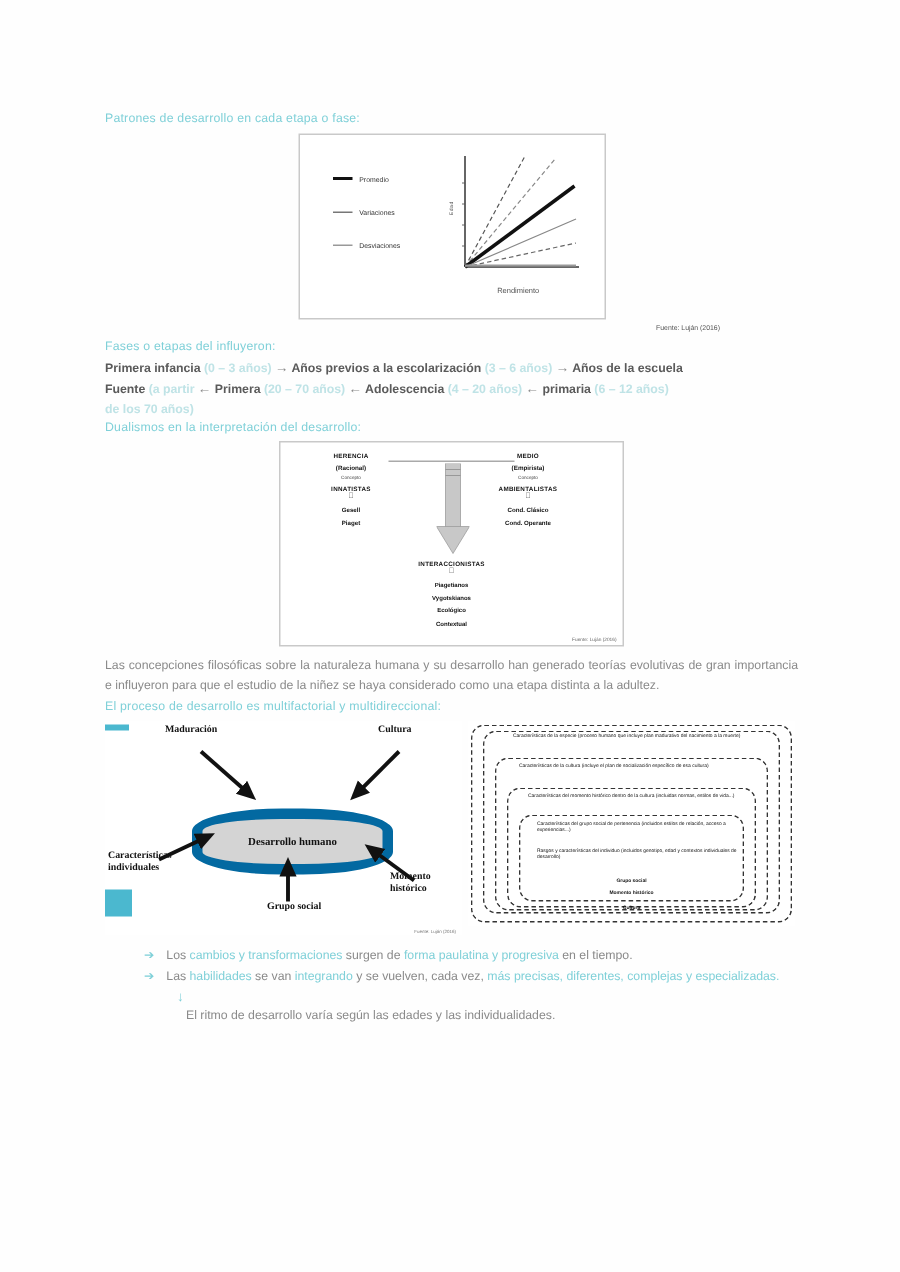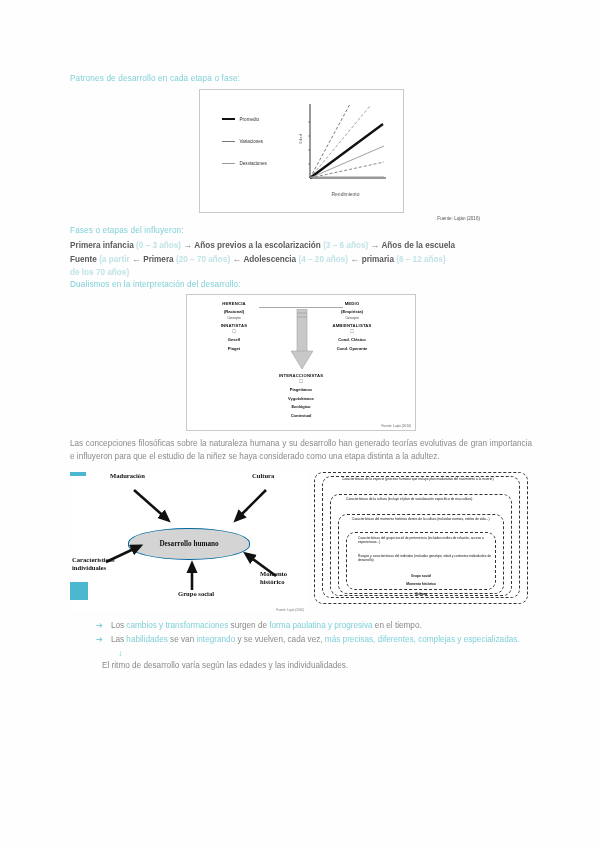--- a/index.html
+++ b/index.html
@@ -220,21 +220,21 @@
     color: #111;
     font-family: "Liberation Serif", serif;
     line-height: 8px;
   }
   .ellipse {
     position: absolute;
     left: 58px;
     top: 58px;
     width: 120px;
     height: 30px;
-    border: 1px solid #0369a1;
+    border: 7px solid #0369a1;
     border-radius: 60px / 15px;
     background: #d4d4d4;
     display: flex;
     align-items: center;
     justify-content: center;
   }
   .ellipse span {
     font-size: 7.2px;
     font-weight: bold;
     color: #111;
@@ -301,21 +301,21 @@
     flex: none;
   }
   .b-text { color: #8a8a8a; }
   .down-arrow {
     margin-left: 48px;
     color: #7fd0d8;
     font-size: 9px;
     line-height: 12px;
   }
   .b-final {
-    margin-left: 32px;
+    margin-left: 54px;
     font-size: 8.2px;
     line-height: 14px;
     color: #8a8a8a;
   }
 </style>
 </head>
 <body>
 
 <div class="page">
   <div class="content">
@@ -440,20 +440,21 @@
           <div class="nm">Ecológico</div>
           <div class="nm">Contextual</div>
         </div>
 
         <div class="fig2-source">Fuente: Luján (2016)</div>
       </div>
     </div>
 
     <p class="para" style="margin-top:6px">Las concepciones filosóficas sobre la naturaleza humana y su desarrollo han generado teorías evolutivas de gran importancia e influyeron para que el estudio de la niñez se haya considerado como una etapa distinta a la adultez.</p>
 
+    <p class="heading" style="margin-top:2px">El proceso de desarrollo es multifactorial y multidireccional:</p>
 
     <div class="fig3-row">
 
       <div class="fig3a">
         <div class="teal-mark" style="left:0px;top:2px;width:16px;height:4px;"></div>
         <div class="teal-mark" style="left:0px;top:112px;width:18px;height:18px;"></div>
 
         <div class="lbl" style="left:40px;top:2px;">Maduración</div>
         <div class="lbl" style="left:182px;top:2px;">Cultura</div>
         <div class="lbl" style="left:2px;top:86px;width:64px;white-space:pre-line;">Características

